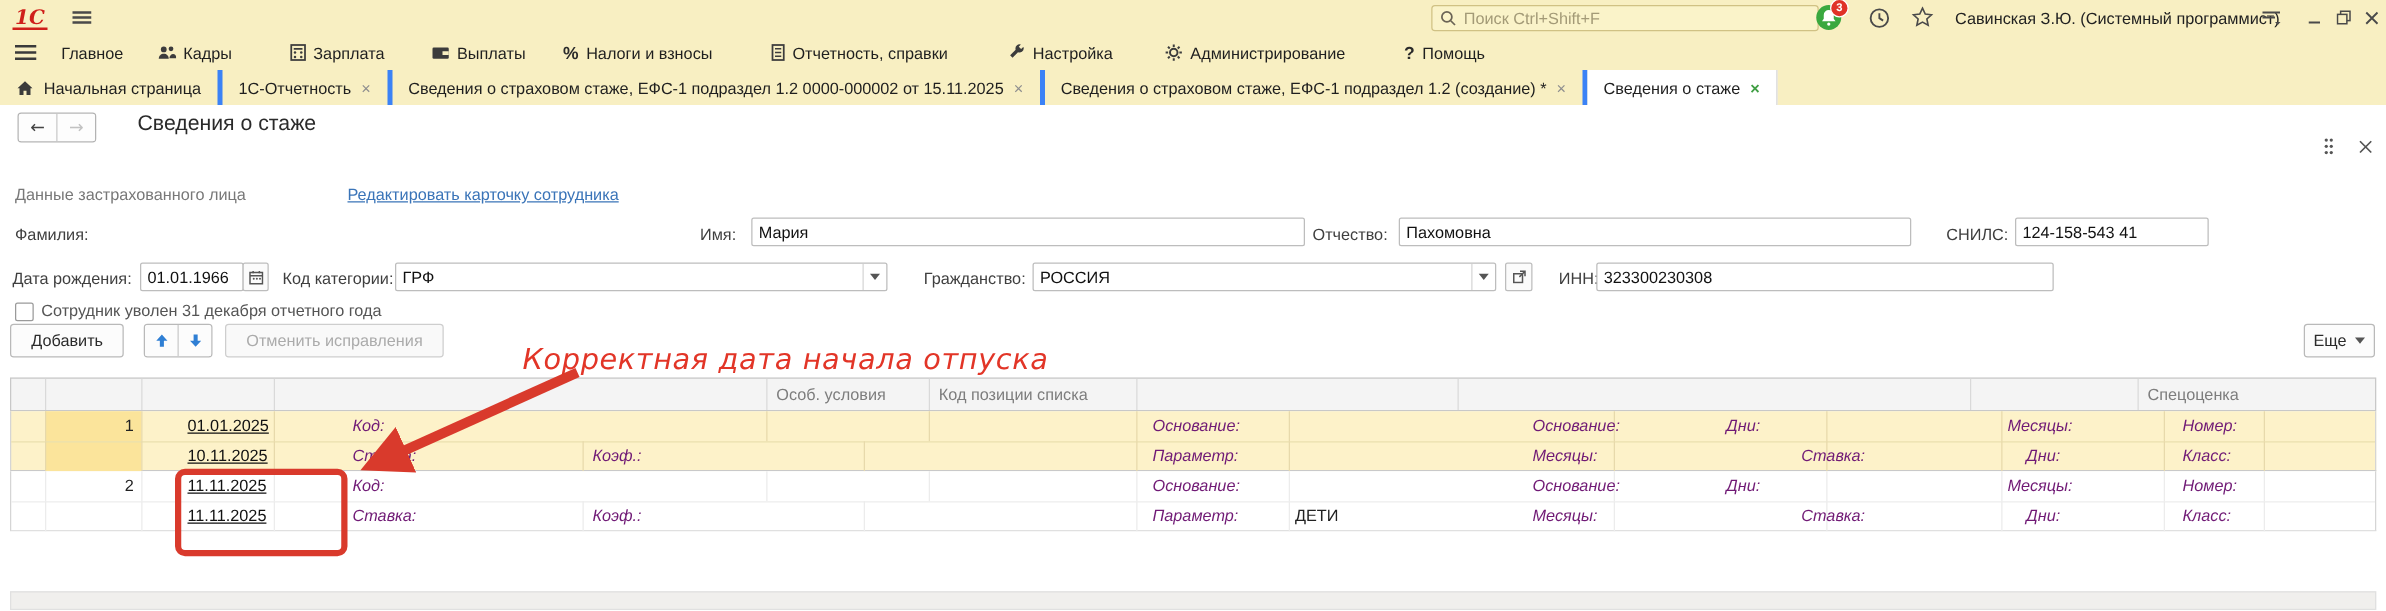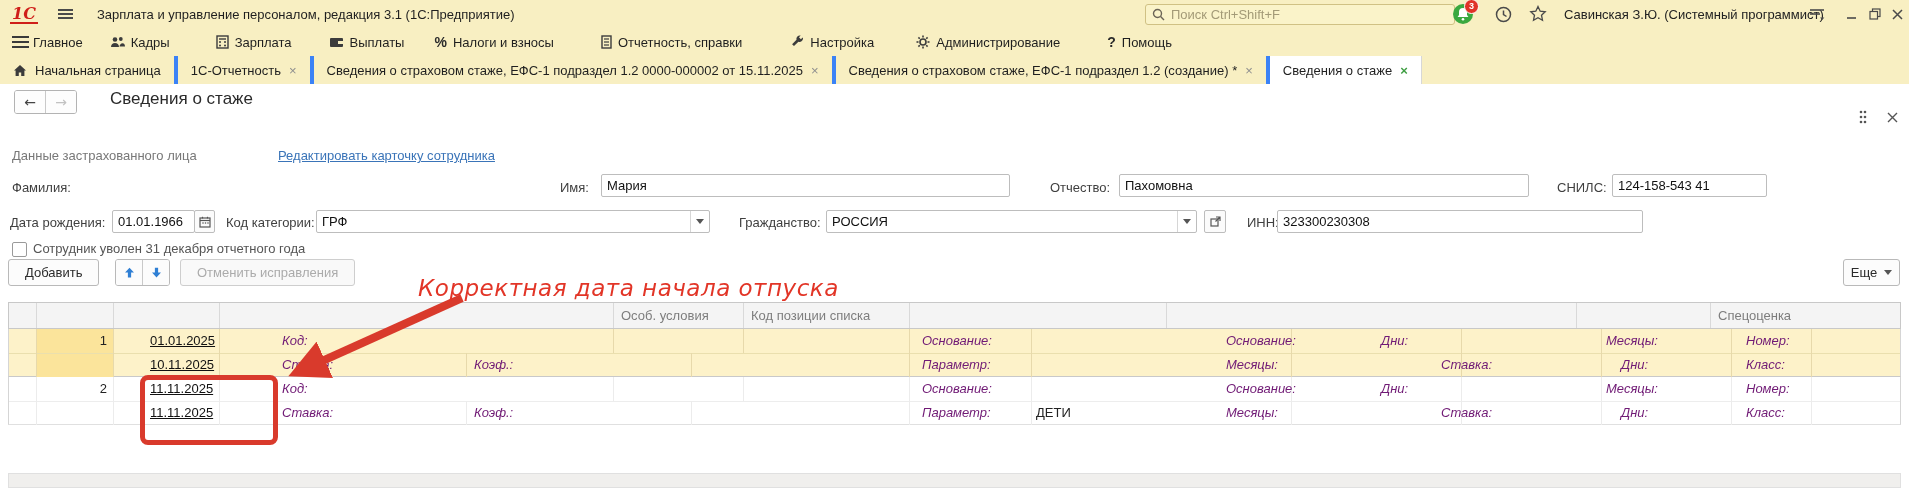--- a/index.html
+++ b/index.html
@@ -106,21 +106,20 @@
 </head>
 <body>
 
 <div class="titlebar">
   <span class="logo">1С</span>
   <span class="hb">
       <span></span>
       <span></span>
       <span></span>
     </span>
-  <span class="app-title">Зарплата и управление персоналом, редакция 3.1 (1С:Предприятие)</span>
 
   <div class="search">
     <span>
       <svg width="13" height="13" viewBox="0 0 13 13">
           <circle cx="5.5" cy="5.5" r="4" fill="none" stroke="#6b6456" stroke-width="1.4"></circle>
           <line x1="8.6" y1="8.6" x2="12" y2="12" stroke="#6b6456" stroke-width="1.4"></line>
         </svg>
     </span>
     <span class="ph">Поиск Ctrl+Shift+F</span>
   </div>
@@ -170,21 +169,21 @@
   </div>
 </div>
 
 <div class="menubar">
   <span class="bighb">
       <span></span>
       <span></span>
       <span></span>
     </span>
 
-  <div class="mitem" style="margin-left:4px">
+  <div class="mitem" style="margin-left:20px">
     <span>Главное</span>
   </div>
   <div class="mitem" style="margin-left:27px">
     <span class="micon">
       <svg width="15" height="13" viewBox="0 0 15 13">
           <circle cx="5" cy="3.5" r="2.3" fill="#3c3c3c"></circle>
           <path d="M1 11c0-2.4 1.8-4 4-4s4 1.6 4 4z" fill="#3c3c3c"></path>
           <circle cx="10.8" cy="3" r="1.9" fill="#3c3c3c"></circle>
           <path d="M9.5 10.5c.2-2 1.4-3.3 3-3.3 1.4 0 2.5 1.2 2.5 3.3z" fill="#3c3c3c"></path>
         </svg>
@@ -310,21 +309,21 @@
     <svg width="11" height="11" viewBox="0 0 11 11">
         <path d="M1 1l9 9M10 1l-9 9" stroke="#555" stroke-width="1.4"></path>
       </svg>
   </div>
 
   <div class="section-label">Данные застрахованного лица</div>
   <div class="edit-link">Редактировать карточку сотрудника</div>
 
   <div class="f-label" style="left:12px;top:96px">Фамилия:</div>
   <div class="f-label" style="left:560px;top:96px">Имя:</div>
-  <div class="f-input" style="left:601px;top:90px;width:409px">
+  <div class="f-input" style="left:601px;top:90px;width:443px">
     <span>Мария</span>
   </div>
   <div class="f-label" style="left:1050px;top:96px">Отчество:</div>
   <div class="f-input" style="left:1119px;top:90px;width:410px">
     <span>Пахомовна</span>
   </div>
   <div class="f-label" style="left:1557px;top:96px">СНИЛС:</div>
   <div class="f-input" style="left:1612px;top:90px;width:155px">
     <span>124-158-543 41</span>
   </div>

